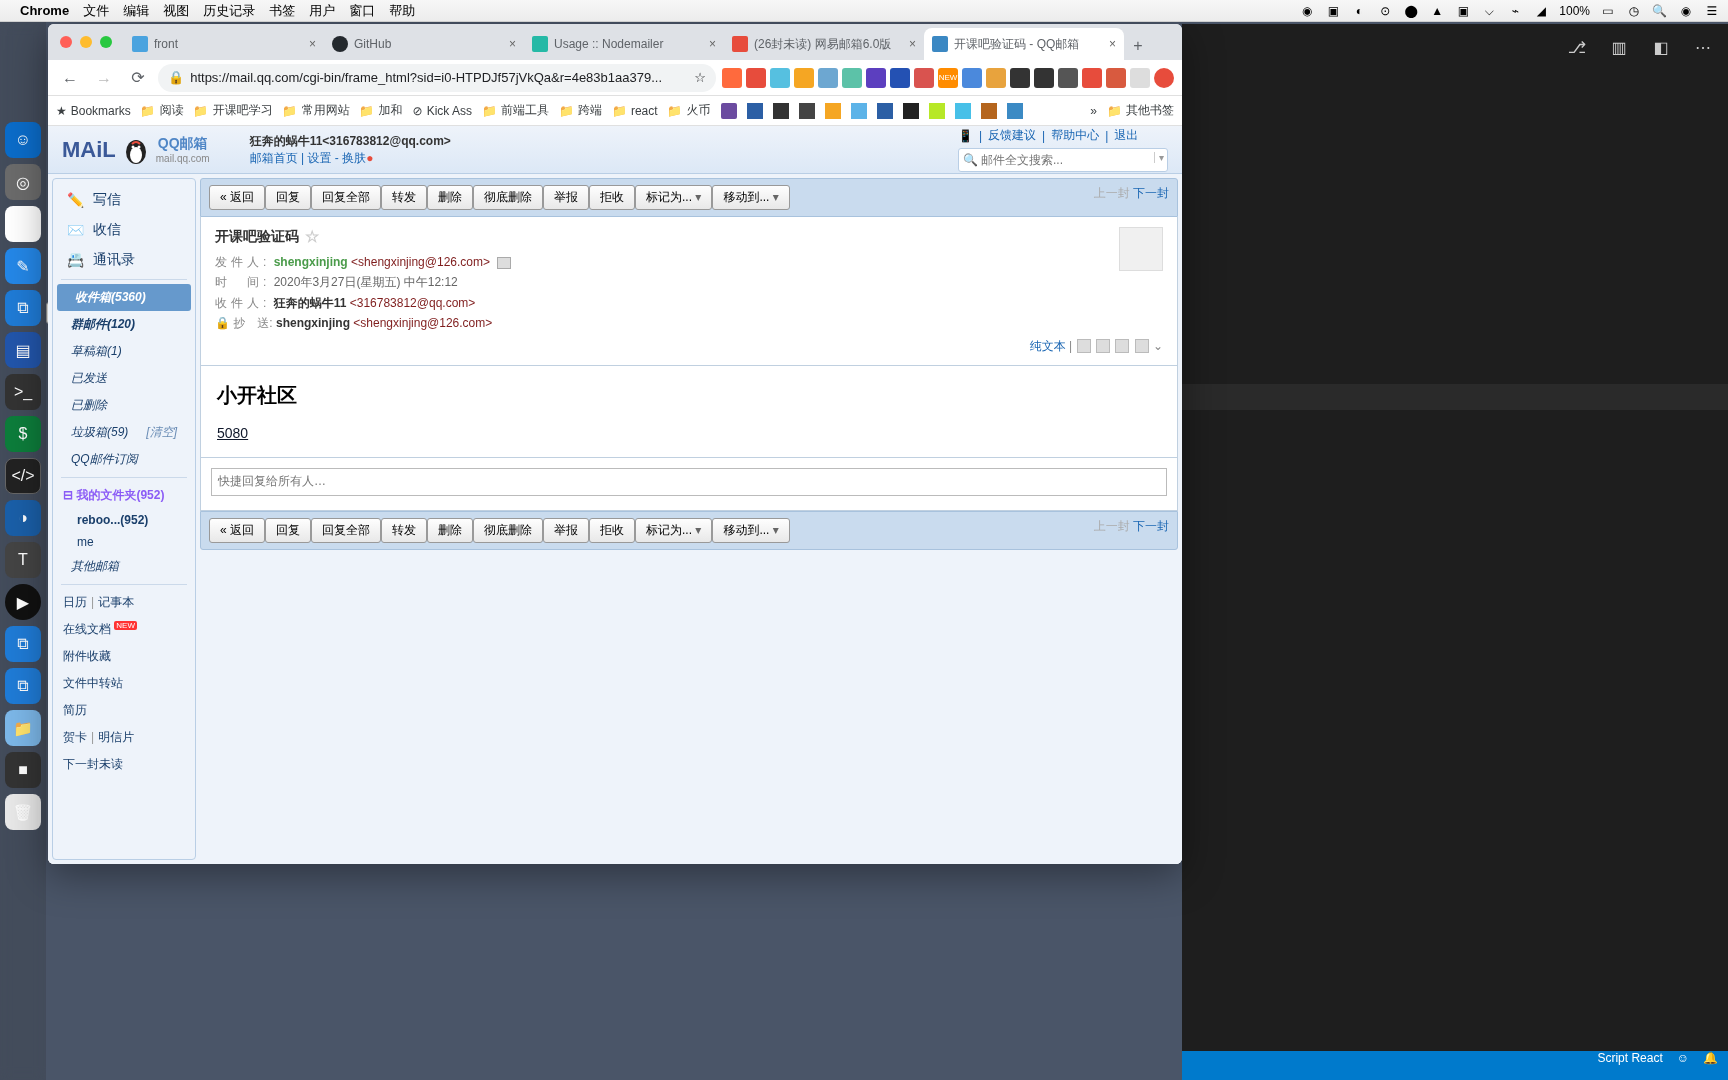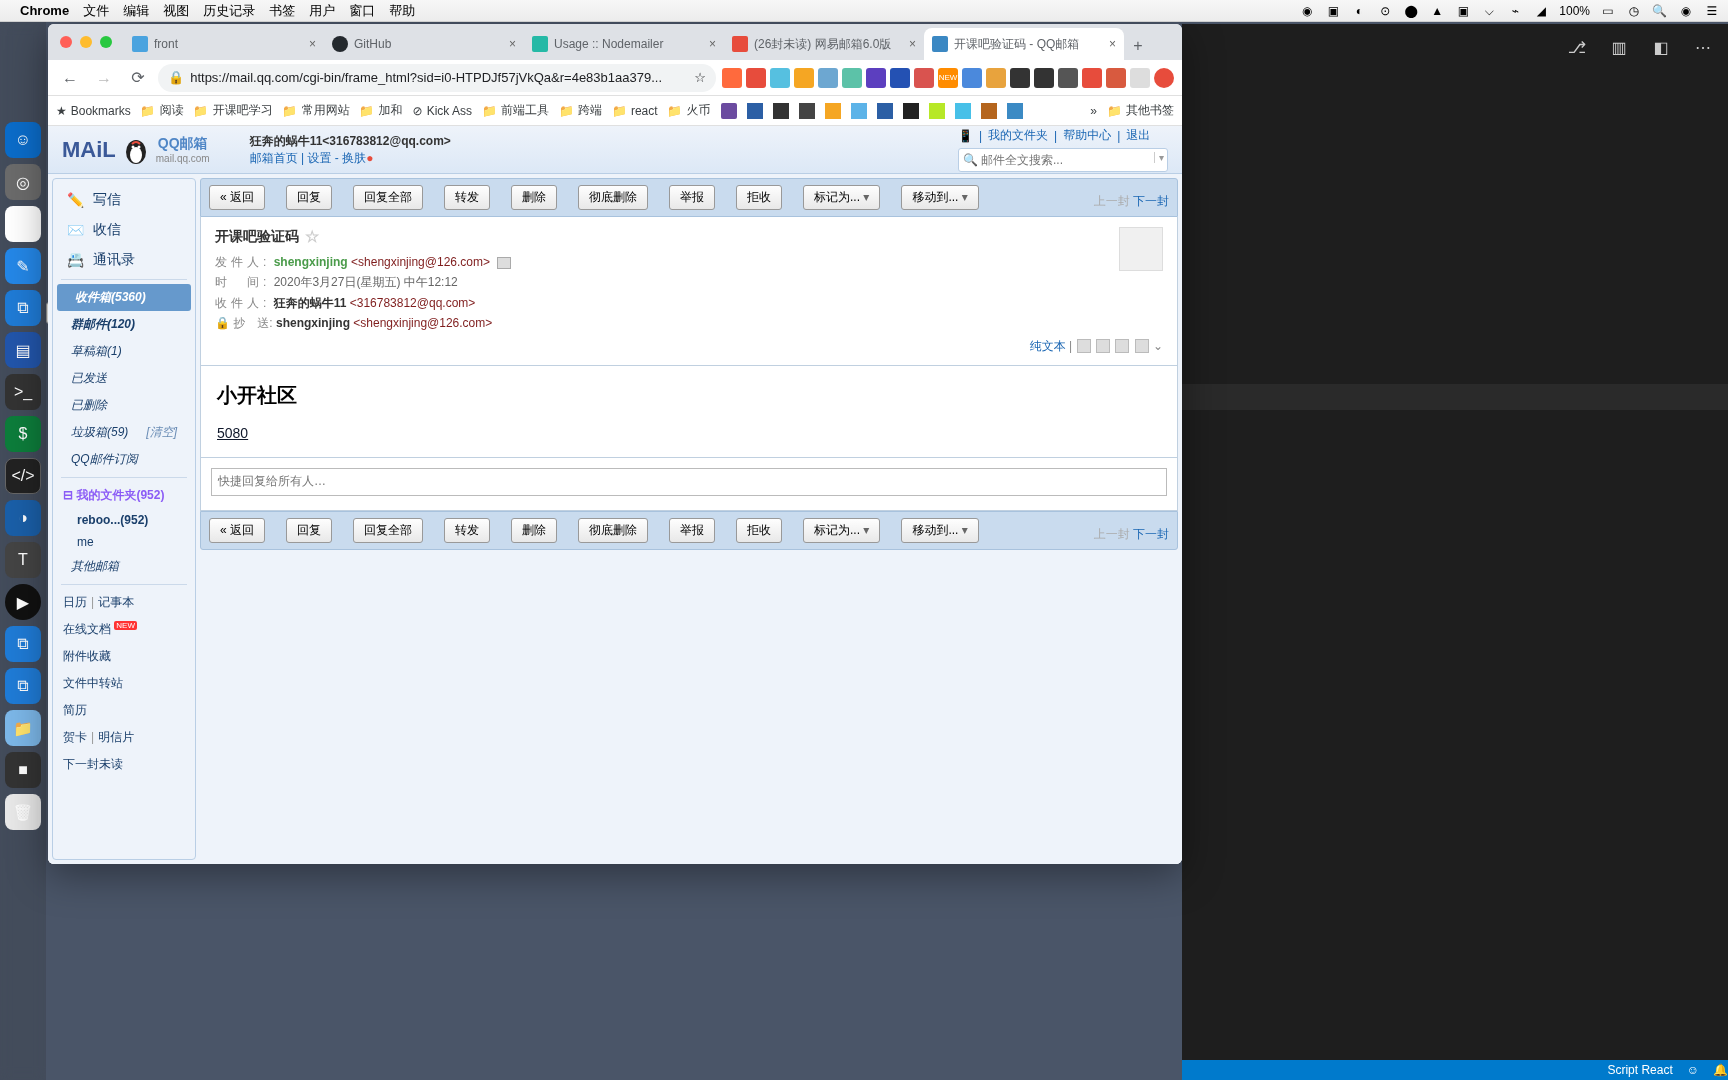--- a/index.html
+++ b/index.html
@@ -74,21 +74,21 @@
 .sfolder.bold{font-weight:bold;}
 .sfolder .clear{float:right;color:#6a8cb5;font-weight:normal;}
 .myfolders{padding:5px 10px;font-weight:bold;color:#8b5cf6;}
 .subfolder{padding:4px 10px 4px 24px;color:#1a3f6b;}
 .subfolder.bold{font-weight:bold;}
 .sgroup{padding:5px 10px;color:#1a3f6b;}
 .sgroup .sep{color:#999;margin:0 4px;}
 .sgroup .new{background:#f33;color:#fff;font-size:8px;padding:0 2px;border-radius:2px;vertical-align:super;}
 
 .content{flex:1;margin:4px 4px 4px 0;display:flex;flex-direction:column;}
-.toolbar{background:#c9dbee;border:1px solid #a8c2dd;border-radius:3px 3px 0 0;padding:6px 8px;display:flex;align-items:flex-end;gap:21px;}
+.toolbar{background:#c9dbee;border:1px solid #a8c2dd;border-radius:3px 3px 0 0;padding:6px 8px;display:flex;align-items:flex-start;gap:0;}
 .tbtn{background:linear-gradient(#fefefe,#e8e8e8);border:1px solid #999;border-radius:3px;padding:3px 10px;font-size:12px;cursor:pointer;}
 .tbtn.dd::after{content:" ▾";color:#666;}
 .tbtn.back::before{content:"« ";}
 .navgrp{margin-left:auto;font-size:12px;color:#666;}
 .navgrp a{color:#1a66b3;text-decoration:none;}
 .navgrp .dis{color:#aaa;}
 
 .msgview{background:#fff;border:1px solid #c0d0e0;border-top:none;padding:10px 14px;flex:0 0 auto;}
 .msgtitle{font-size:14px;font-weight:bold;color:#333;display:flex;align-items:center;gap:6px;}
 .msgtitle .star{color:#ccc;font-size:16px;}
@@ -113,21 +113,21 @@
 
 .nextunread{background:#c9dbee;border:1px solid #a8c2dd;border-top:none;padding:7px 10px;font-size:12px;color:#333;}
 .nextunread .sender{color:#2a7a2a;font-weight:bold;}
 .nextunread .mico{display:inline-block;width:14px;height:11px;background:#ffd968;border:1px solid #cc9933;vertical-align:middle;}
 .nextunread .subj{font-weight:bold;margin-left:10px;}
 
 
 .vscode{position:absolute;left:1182px;top:24px;right:0;bottom:0;background:#1e1e1e;z-index:40;}
 .vscode .topbar{height:46px;display:flex;align-items:center;justify-content:flex-end;padding:0 14px;gap:20px;}
 .vscode .topbar .vbtn{width:22px;height:22px;color:#ccc;display:flex;align-items:center;justify-content:center;}
-.vscode .status{position:absolute;bottom:0;left:0;right:0;height:20px;background:#007acc;color:#fff;font-size:12px;display:flex;align-items:center;padding:0 0;gap:14px;}
+.vscode .status{position:absolute;bottom:0;left:0;right:0;height:29px;background:#007acc;color:#fff;font-size:12px;display:flex;align-items:flex-start;padding:0 10px;gap:14px;}
 .vscode .status .r{margin-left:auto;display:flex;gap:14px;align-items:center;}
 .vscode .darkstrip{position:absolute;top:360px;left:0;right:0;height:26px;background:#2a2a2a;}
 
 </style>
 </head>
 <body>
 
 <div class="menubar">
   <span class="apple"></span>
   <span class="app">Chrome</span>
@@ -337,21 +337,21 @@
       </div>
       <div style="margin-left:20px">
         <div class="userline"><span class="b">狂奔的蜗牛11&lt;316783812@qq.com&gt;</span></div>
         <div class="userlinks"><span>邮箱首页 | 设置 - 换肤</span><span style="color:#e74c3c">●</span></div>
       </div>
       <div class="headspacer"></div>
       <div>
         <div class="headright">
           <span>📱</span>
           <span>|</span>
-          <a>我的文件夹</a>
+          <a>反馈建议</a>
             <span>|</span>
           <a>帮助中心</a>
             <span>|</span>
           <a>退出</a>
         </div>
         <div class="searchbox searchwrap">
           <span class="sicon">🔍</span>
           <input type="text" placeholder="邮件全文搜索..." style="">
           <span class="darrow">▾</span>
         </div>

